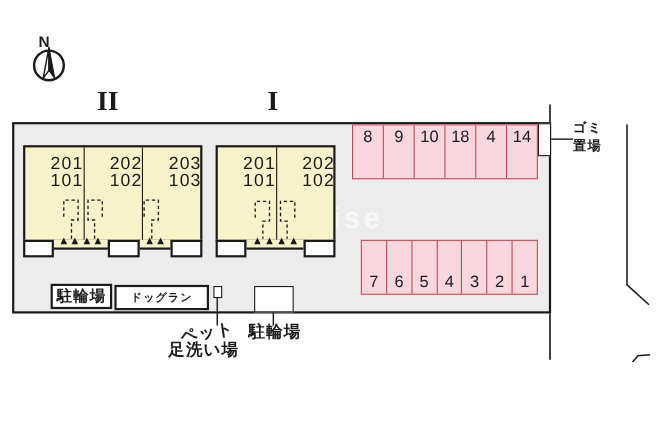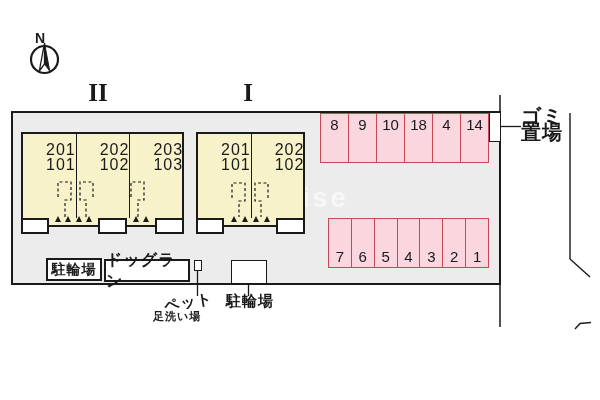--- a/index.html
+++ b/index.html
@@ -29,28 +29,28 @@
   #prow-bottom{left:328px;top:218px;width:161px;height:50px;}
   .pspace{flex:1;border-right:1.5px solid #C84955;text-align:center;font-size:15px;}
   .pspace:last-child{border-right:none;}
   #prow-top .pspace{padding-top:2px;}
   #prow-bottom .pspace{display:flex;align-items:flex-end;justify-content:center;padding-bottom:2px;}
   .jp{letter-spacing:1px;font-weight:600;}
   #parking-title{left:370px;top:181px;width:92px;text-align:center;font-size:16px;font-weight:bold;letter-spacing:2px;}
   
   .facility-box{background:#fff;border:2px solid #1a1a1a;display:flex;align-items:center;justify-content:center;}
   #bike1{left:46px;top:258px;width:56px;height:23px;font-size:14px;}
-  #dogrun{left:104px;top:259px;width:86px;height:23px;font-size:16px;}
+  #dogrun{left:104px;top:259px;width:86px;height:23px;font-size:10px;}
   #petsq{left:194px;top:260px;width:8px;height:11px;border-width:1.5px;}
   #bike2{left:231px;top:260px;width:36px;height:24px;border-width:1.5px;}
   #garbage-box{left:489px;top:112px;width:12px;height:30px;border-width:1.5px;}
   
-  #garbage-label{left:521px;top:108px;font-size:20px;line-height:16px;}
+  #garbage-label{left:521px;top:108px;font-size:12px;line-height:16px;}
   #petwash-1{left:164px;top:293px;font-size:15px;transform:rotate(-9deg);}
-  #petwash-2{left:153px;top:309px;font-size:11px;}
+  #petwash-2{left:153px;top:309px;font-size:15px;}
   #bike2-label{left:226px;top:292px;font-size:15px;}
   
   #watermark{left:203px;top:183px;width:200px;font-size:27px;font-weight:bold;letter-spacing:3px;
              color:rgba(255,255,255,0.6);}
   svg{display:block;}
   .overlay{left:0;top:0;width:600px;height:400px;pointer-events:none;}
 </style>
 </head>
 <body>
 

